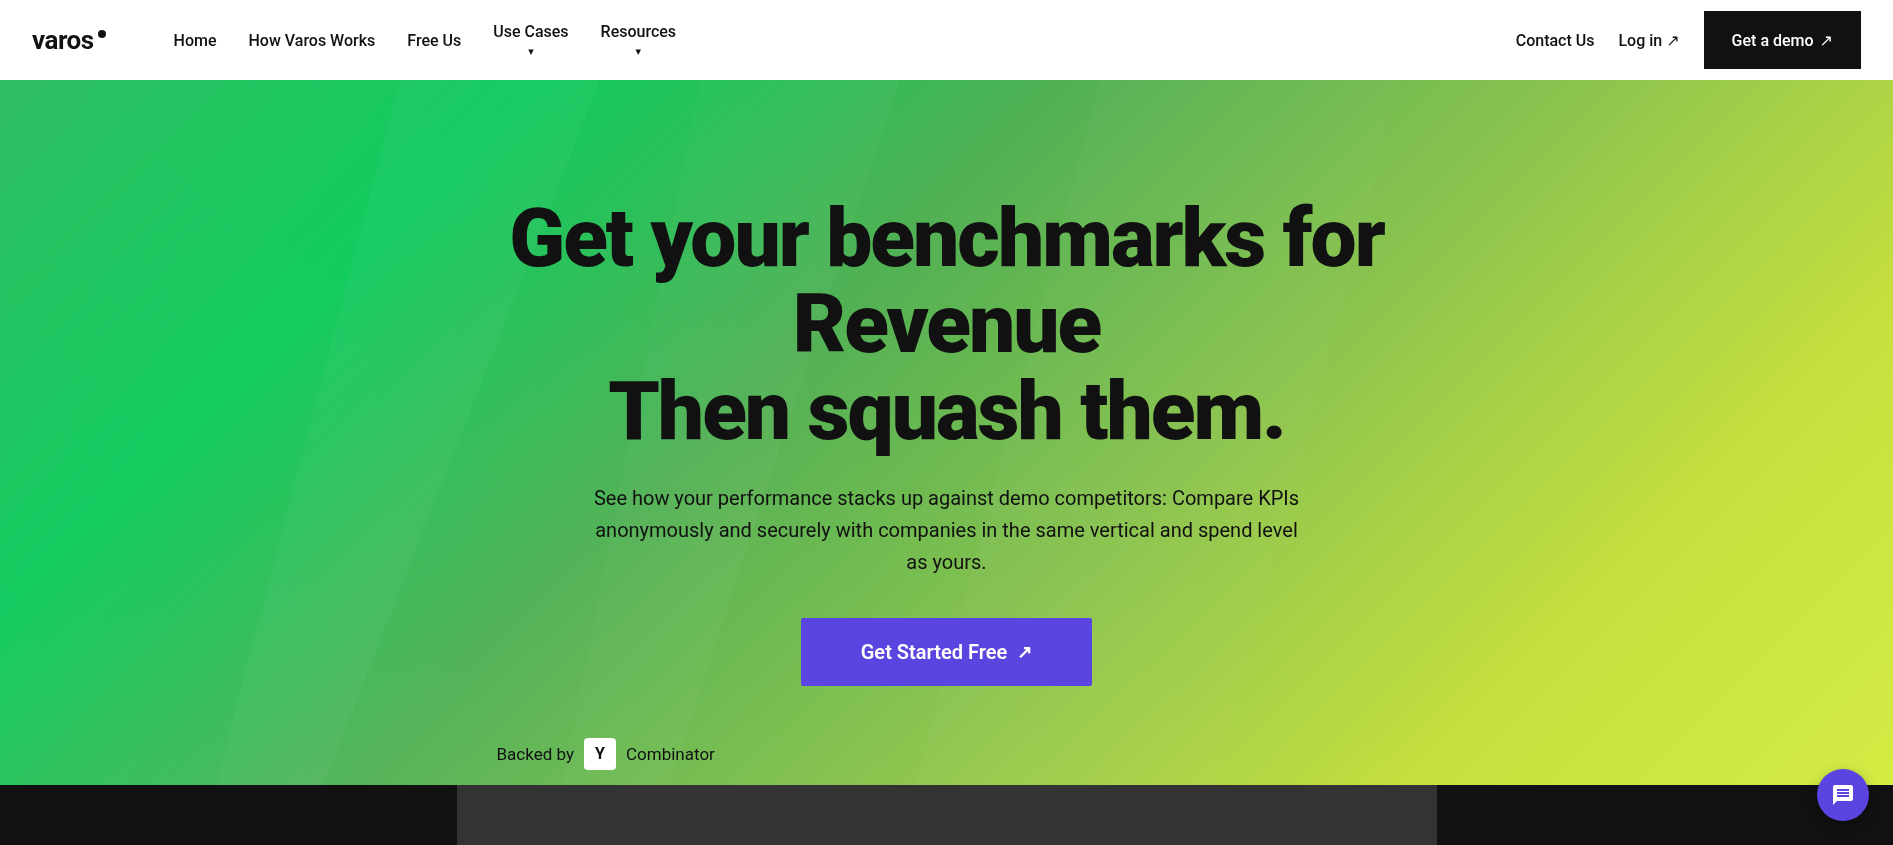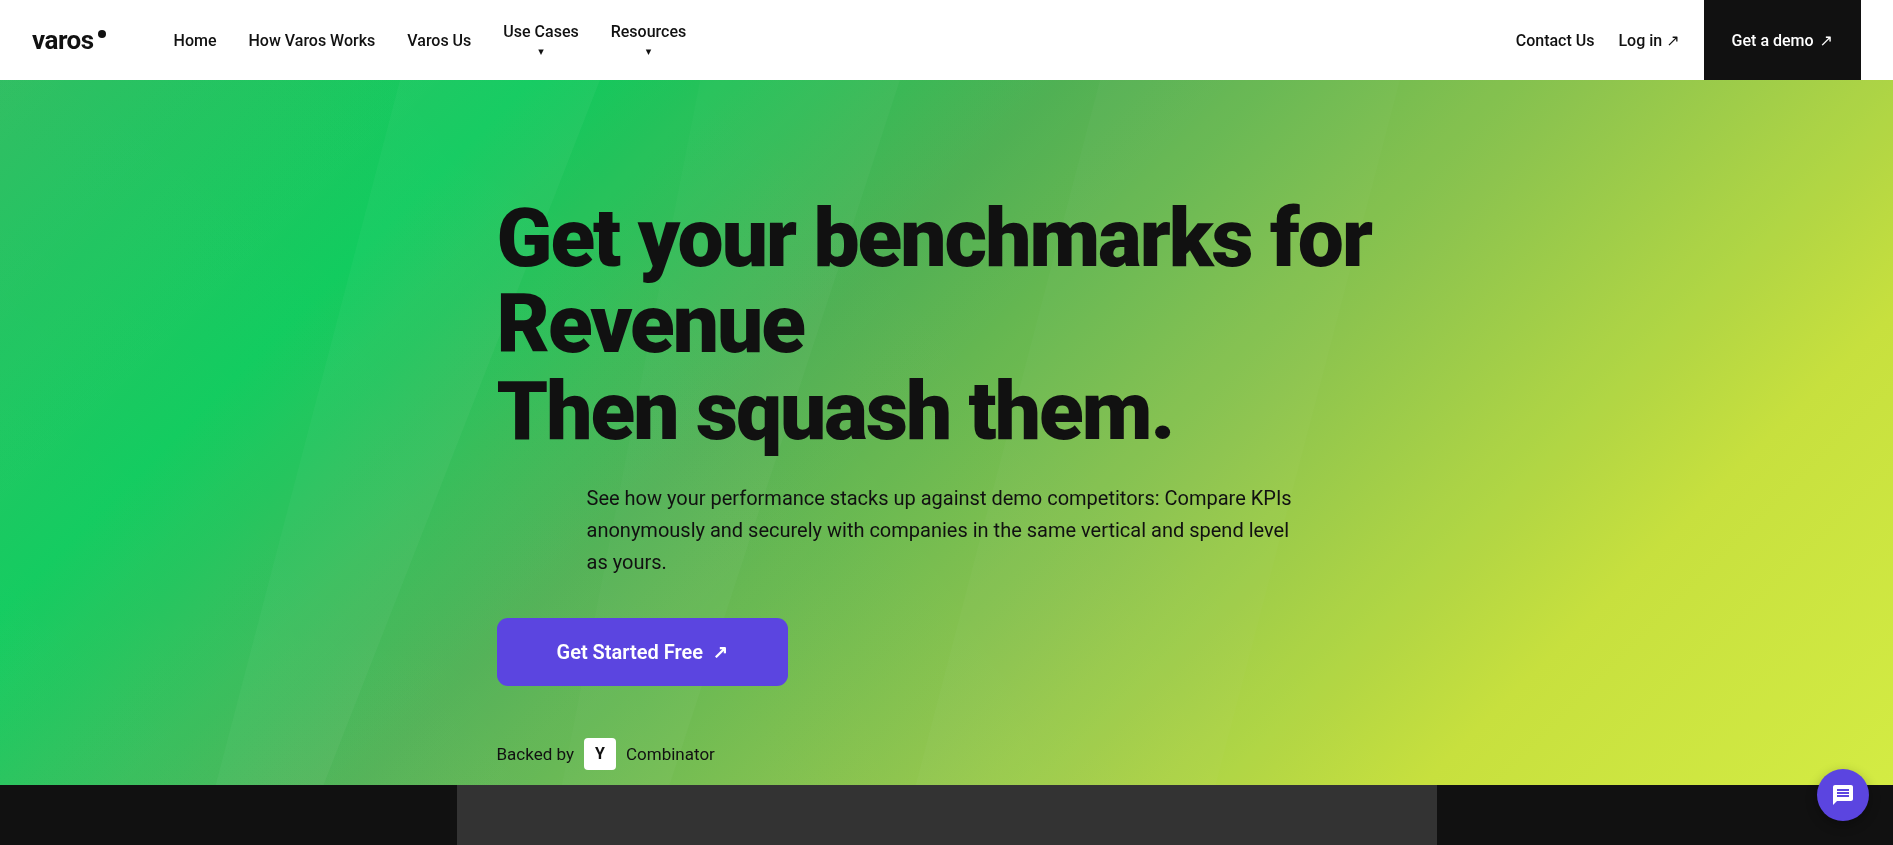--- a/index.html
+++ b/index.html
@@ -103,34 +103,34 @@
     .get-demo-btn {
       background: #111;
       color: #fff !important;
       padding: 14px 28px;
       font-size: 16px;
       font-weight: 600;
       text-decoration: none;
       display: flex;
       align-items: center;
       gap: 6px;
-      height: 80px;
+      height: 58px;
     }
 
     
     .hero {
       position: relative;
       width: 100%;
       min-height: 765px;
       background: linear-gradient(135deg, #1db954 0%, #00c853 20%, #4caf50 40%, #8bc34a 60%, #c6e03a 80%, #d4ed40 100%);
       display: flex;
       flex-direction: column;
       align-items: center;
       justify-content: center;
-      text-align: left;
+      text-align: center;
       padding: 80px 40px 40px;
       overflow: hidden;
     }
 
     
     .hero::before {
       content: '';
       position: absolute;
       top: 0;
       left: 0;
@@ -183,21 +183,21 @@
 
     .get-started-btn {
       display: inline-flex;
       align-items: center;
       gap: 10px;
       background: #5b45e0;
       color: #fff;
       font-size: 20px;
       font-weight: 600;
       padding: 22px 60px;
-      border-radius: 11px;
+      border-radius: 2px;
       text-decoration: none;
       margin-bottom: 36px;
     }
 
     .arrow-icon {
       font-size: 18px;
     }
 
     .backed-by {
       display: flex;
@@ -273,21 +273,21 @@
       <span class="logo-dot"></span>
     </div>
     <ul class="nav-links">
       <li>
         <a href="#">Home</a>
       </li>
       <li>
         <a href="#">How Varos Works</a>
       </li>
       <li>
-        <a href="#">Varos Us</a>
+        <a href="#">Free Us</a>
       </li>
       <li>
         <a href="#" class="with-chevron">
           <span>Use Cases</span>
           <span class="chevron">▾</span>
         </a>
       </li>
       <li>
         <a href="#" class="with-chevron">
           <span>Resources</span>

